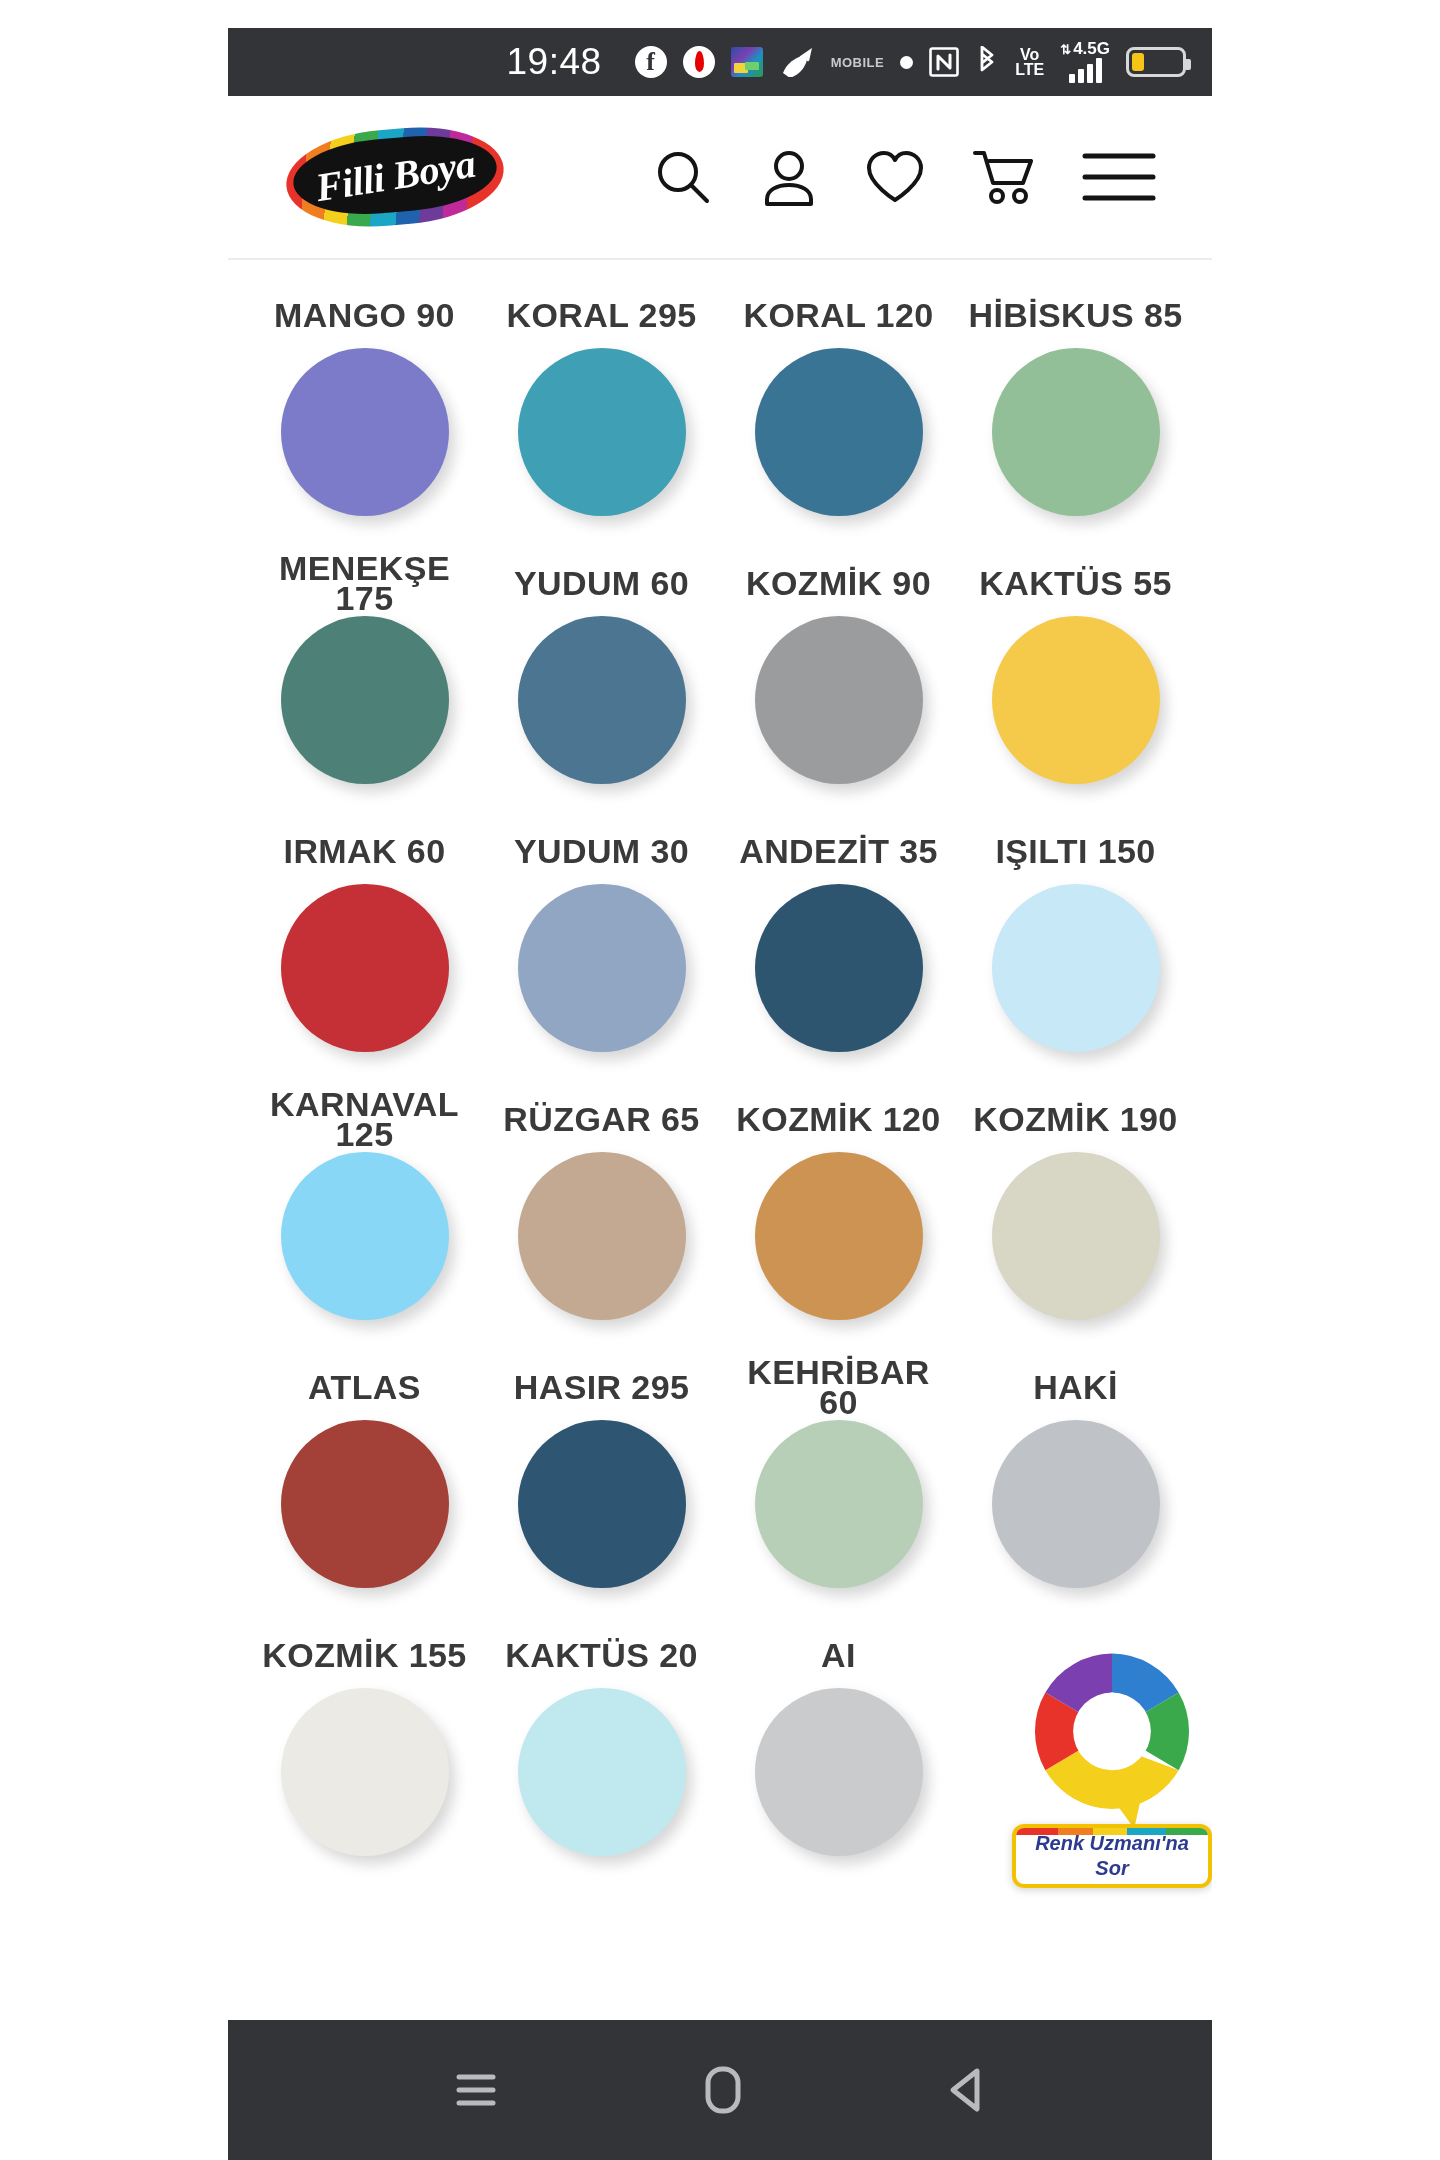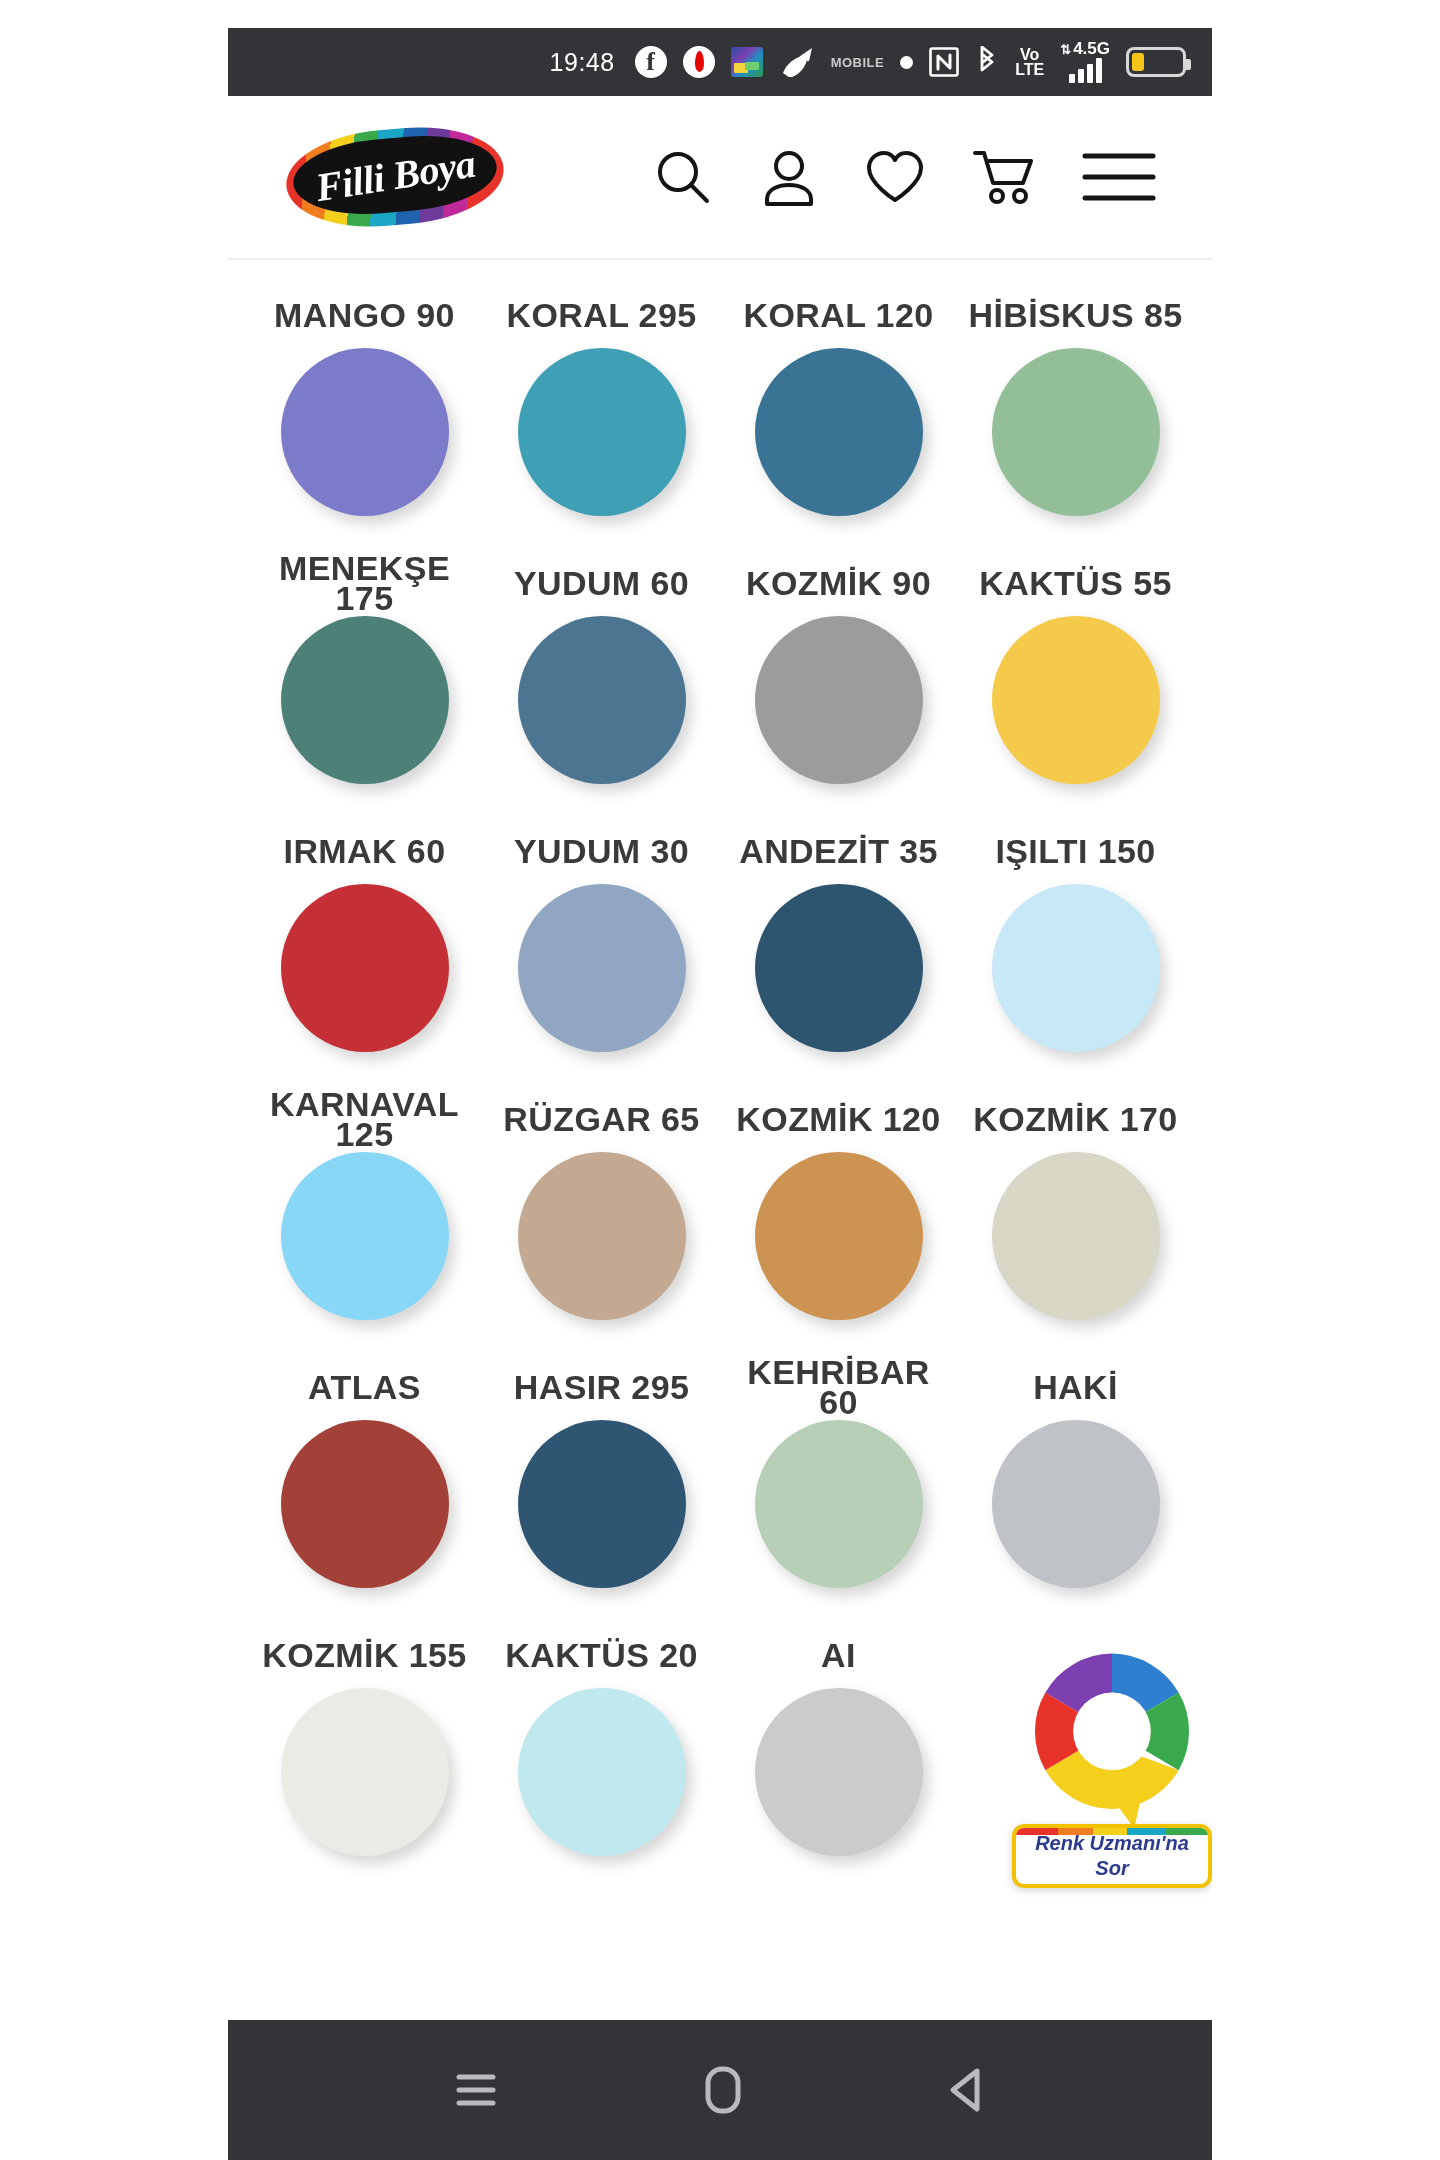--- a/index.html
+++ b/index.html
@@ -27,22 +27,22 @@
   .statusbar {
     position: absolute; left: 228px; right: 228px; top: 28px;
     height: 68px;
     background: #333438;
     display: flex; align-items: center; justify-content: flex-end;
     padding-right: 26px;
     gap: 16px;
     z-index: 30;
   }
   .sb-time {
-    color: #ffffff; font-size: 25px; font-weight: 500;
-    letter-spacing: .5px; margin-right: 4px;
+    color: #ffffff; font-size: 37px; font-weight: 500;
+    letter-spacing: .5px; margin-right: 17px;
   }
   .sb-ico { display: flex; align-items: center; justify-content: center; }
   .fb-ico {
     width: 32px; height: 32px; border-radius: 50%;
     background: #ffffff; color: #333438;
     font-size: 26px; font-weight: 700; line-height: 32px; text-align: center;
     font-family: "Liberation Serif", serif;
   }
   .vf-ico {
     width: 32px; height: 32px; border-radius: 50%;
@@ -376,21 +376,21 @@
         </div>
         <div class="cell">
           <div class="cell-label">RÜZGAR 65</div>
           <div class="swatch" style="background: rgb(195, 169, 146);"></div>
         </div>
         <div class="cell">
           <div class="cell-label">KOZMİK 120</div>
           <div class="swatch" style="background: rgb(205, 147, 82);"></div>
         </div>
         <div class="cell">
-          <div class="cell-label">KOZMİK 170</div>
+          <div class="cell-label">KOZMİK 190</div>
           <div class="swatch" style="background: rgb(216, 214, 196);"></div>
         </div>
         <div class="cell">
           <div class="cell-label">ATLAS</div>
           <div class="swatch" style="background: rgb(163, 64, 56);"></div>
         </div>
         <div class="cell">
           <div class="cell-label">HASIR 295</div>
           <div class="swatch" style="background: rgb(46, 86, 115);"></div>
         </div>

